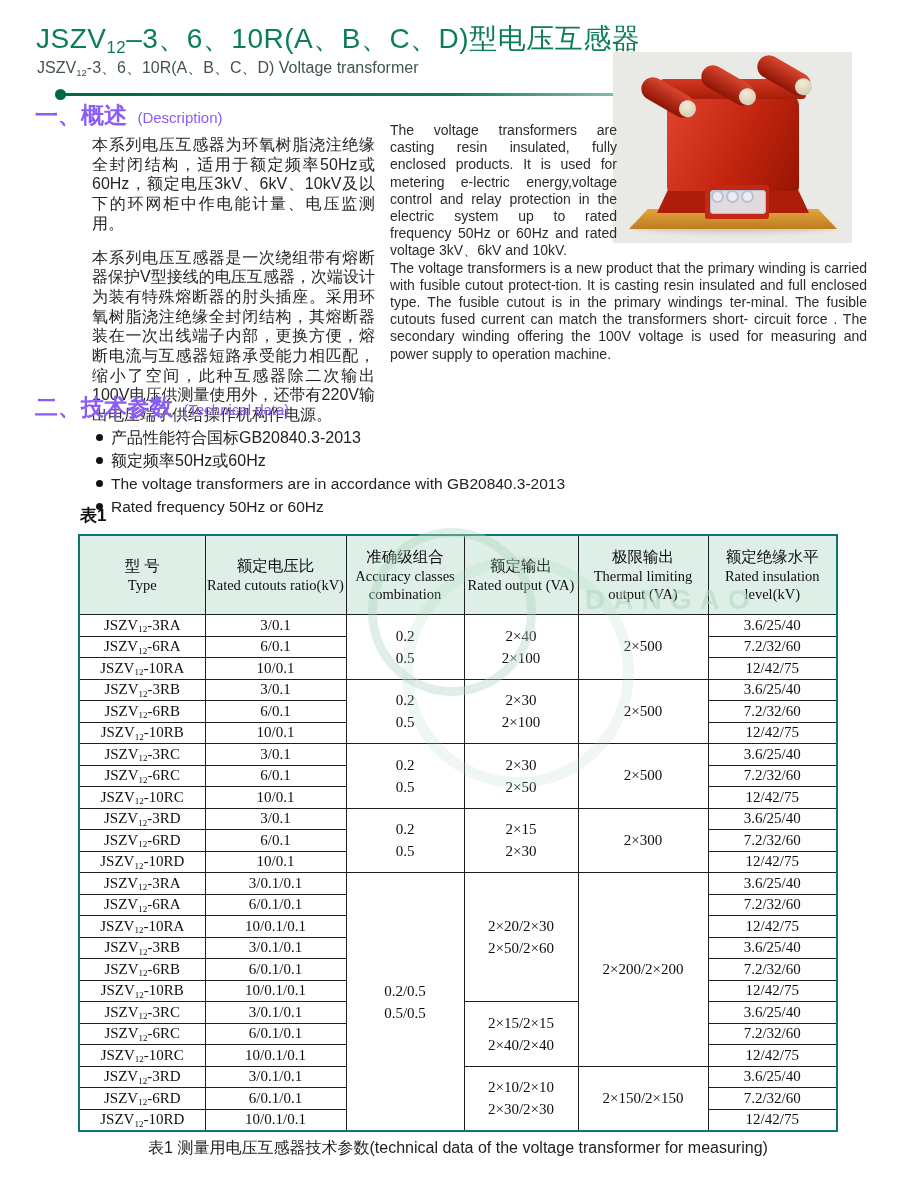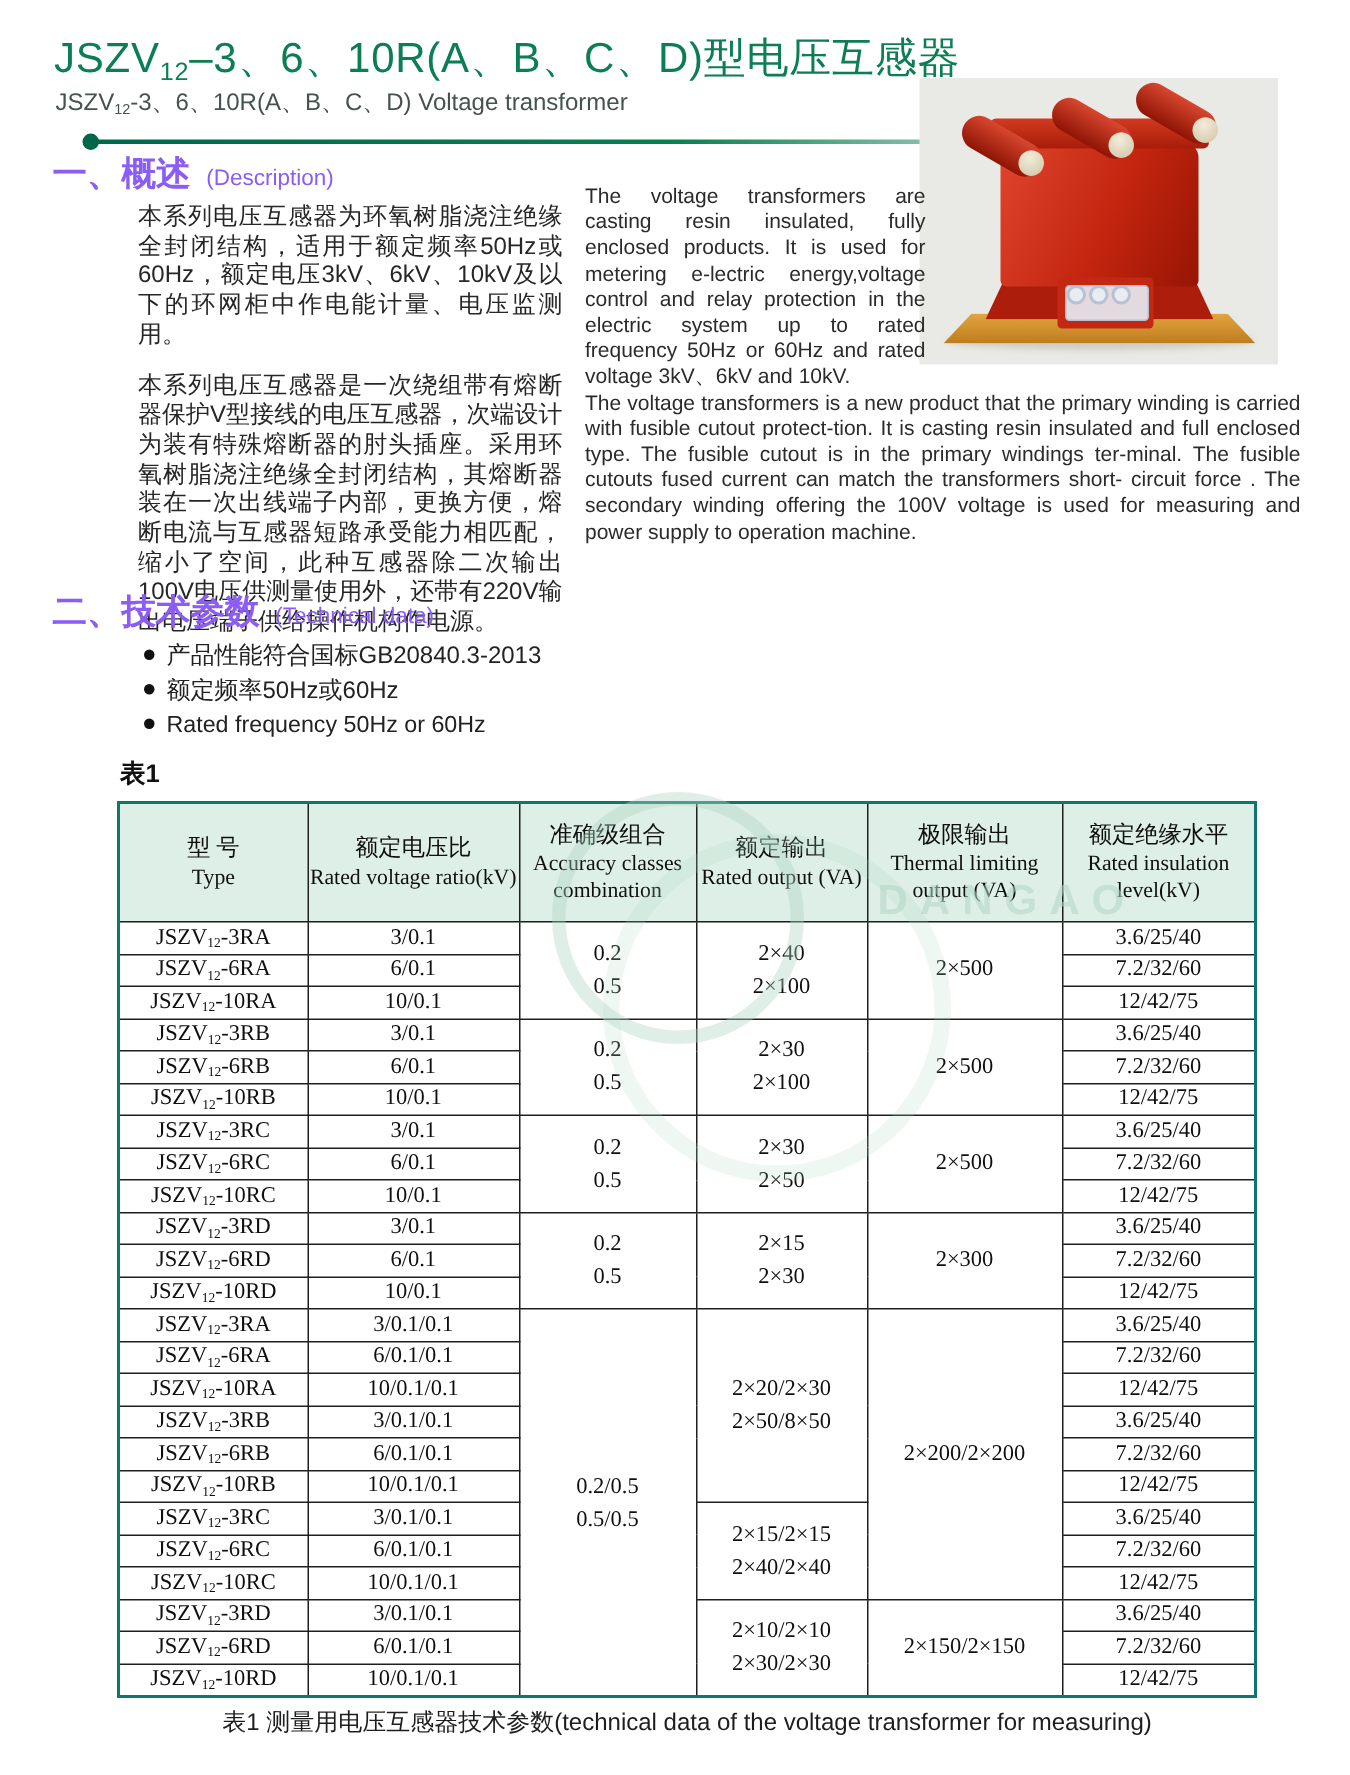--- a/index.html
+++ b/index.html
@@ -147,20 +147,24 @@
     <div class="bi bi-zh">
         <span class="dot"></span>
         <span>产品性能符合国标GB20840.3-2013</span>
       </div>
     <div class="bi bi-zh">
         <span class="dot"></span>
         <span>额定频率50Hz或60Hz</span>
       </div>
     <div class="bi bi-en">
         <span class="dot"></span>
+        <span>The voltage transformers are in accordance with GB20840.3-2013</span>
+      </div>
+    <div class="bi bi-en">
+        <span class="dot"></span>
         <span>Rated frequency 50Hz or 60Hz</span>
       </div>
   </div>
 
   <div class="tbl-label">表1</div>
 
   <table class="ttable">
     <colgroup>
       <col class="c-type">
         <col class="c-ratio">
@@ -170,21 +174,21 @@
         <col class="c-ins">
     </colgroup>
     <tbody>
         <tr>
       <th>
             <div class="th-zh">型  号</div>
             <div class="th-en">Type</div>
           </th>
       <th>
             <div class="th-zh">额定电压比</div>
-            <div class="th-en">Rated voltage ratio(kV)</div>
+            <div class="th-en">Rated cutouts ratio(kV)</div>
           </th>
       <th>
             <div class="th-zh">准确级组合</div>
             <div class="th-en">Accuracy classes combination</div>
           </th>
       <th>
             <div class="th-zh">额定输出</div>
             <div class="th-en">Rated output (VA)</div>
           </th>
       <th>
@@ -299,21 +303,21 @@
 
     <tr>
       <td>JSZV<sub>12</sub>-3RA</td>
           <td>3/0.1/0.1</td>
       <td rowspan="12">
             <div class="cl">0.2/0.5</div>
             <div class="cl">0.5/0.5</div>
           </td>
       <td rowspan="6">
             <div class="cl">2×20/2×30</div>
-            <div class="cl">2×50/8×50</div>
+            <div class="cl">2×50/2×60</div>
           </td>
       <td rowspan="9">2×200/2×200</td>
       <td>3.6/25/40</td>
     </tr>
     <tr>
           <td>JSZV<sub>12</sub>-6RA</td>
           <td>6/0.1/0.1</td>
           <td>7.2/32/60</td>
         </tr>
     <tr>

